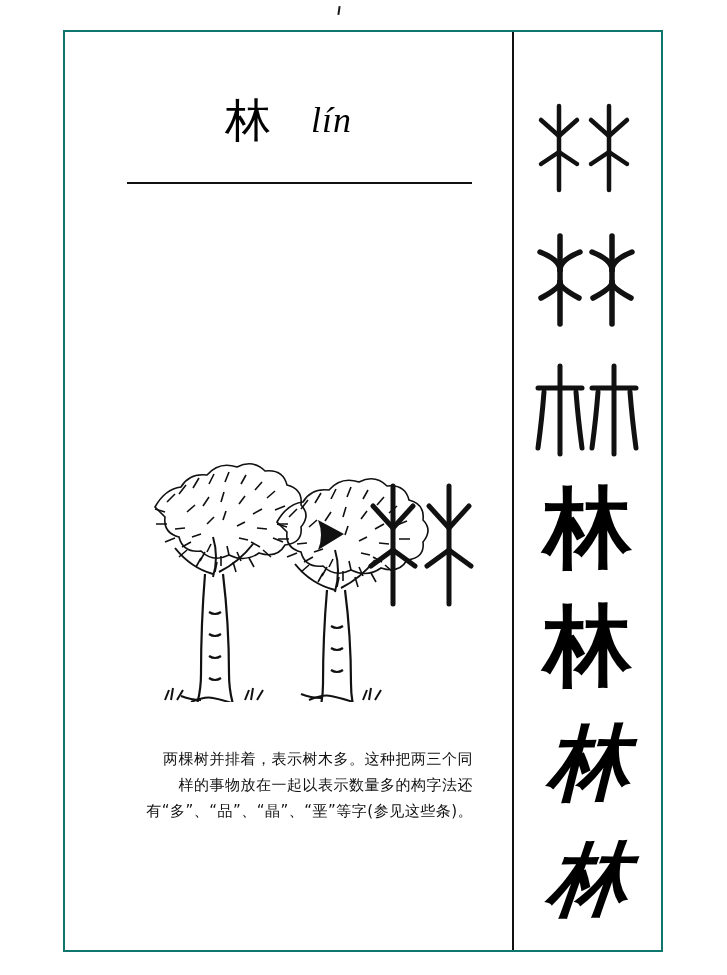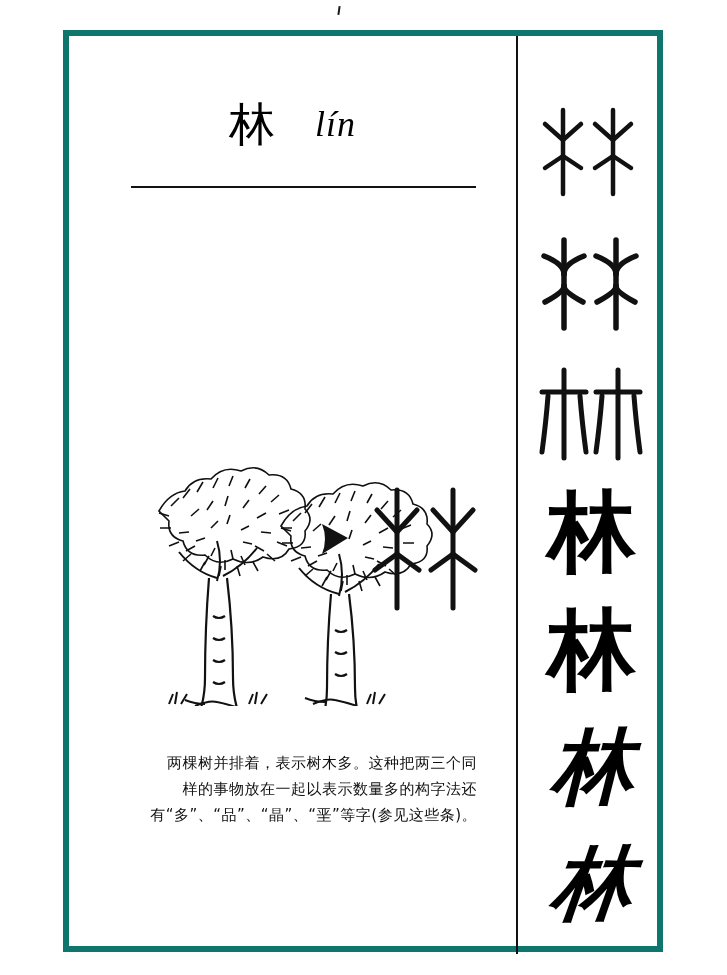--- a/index.html
+++ b/index.html
@@ -34,21 +34,21 @@
     transform: rotate(8deg);
   }
 
   
   .frame {
     position: absolute;
     left: 63px;
     top: 30px;
     width: 600px;
     height: 922px;
-    border: 6px solid #0f766e;
+    border: 2px solid #0f766e;
     box-sizing: border-box;
     background: #ffffff;
   }
 
   
   .divider {
     position: absolute;
     left: 447px;
     top: 0px;
     width: 2px;

